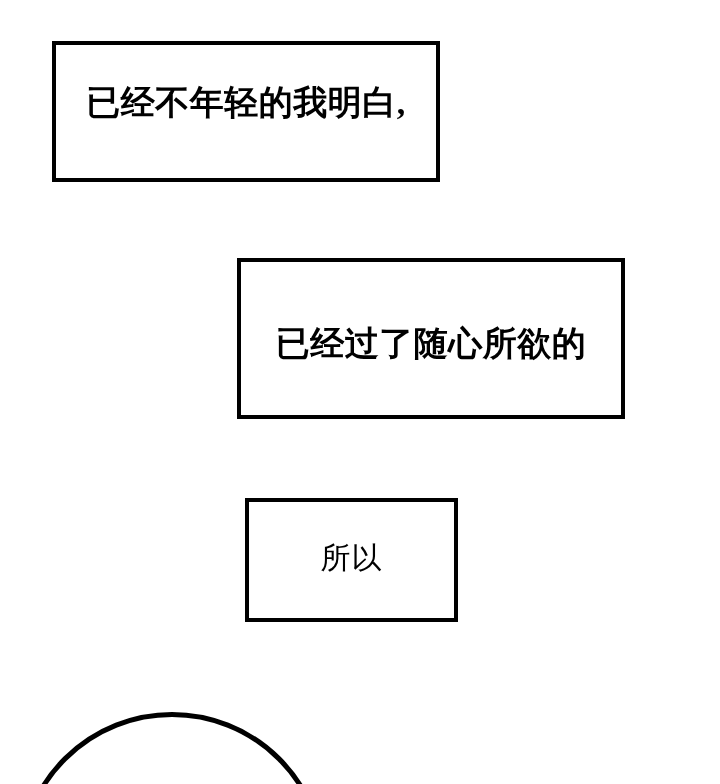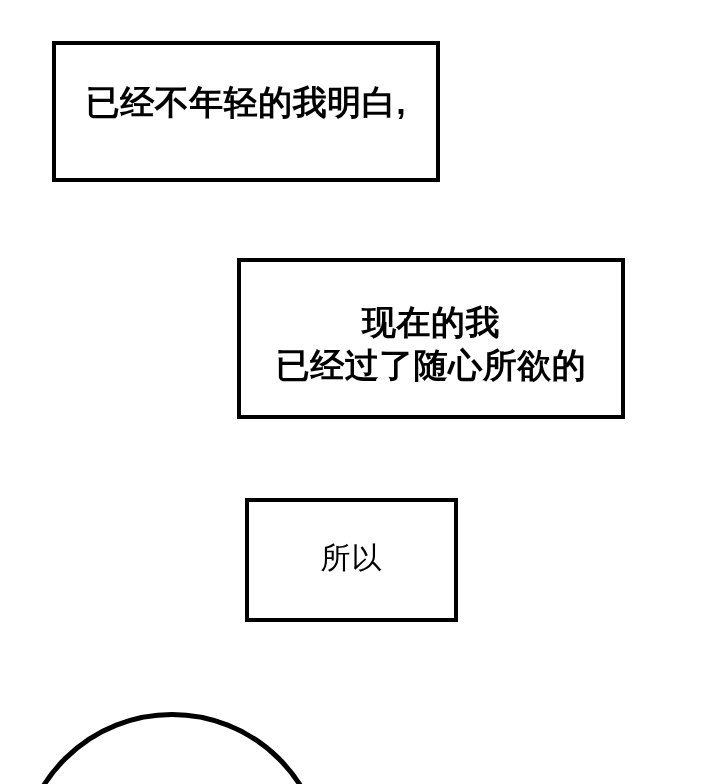--- a/index.html
+++ b/index.html
@@ -9,20 +9,21 @@
     background: #ffffff;
     overflow: hidden;
     font-family: "Liberation Sans", "DejaVu Sans", sans-serif;
   }
   .page {
     position: relative;
     width: 720px;
     height: 784px;
     background: #ffffff;
     overflow: hidden;
+    font-family: Liberation Serif, serif;
   }
   .caption-box {
     position: absolute;
     background: #ffffff;
     border: 4px solid #000000;
     display: flex;
     align-items: center;
     justify-content: center;
     text-align: center;
     color: #000000;
@@ -87,21 +88,20 @@
 <body>
 
 <div class="page">
 
   <div class="caption-box box1">
     <span class="caption-text bold">已经不年轻的我明白,</span>
   </div>
 
   <div class="caption-box box2">
     <span class="caption-text bold">
-      <span class="caption-line">现在的我</span>
       <span class="caption-line">已经过了随心所欲的</span>
     </span>
   </div>
 
   <div class="caption-box box3">
     <span class="caption-text regular">所以</span>
   </div>
 
   <div class="bubble-outline"></div>
 

